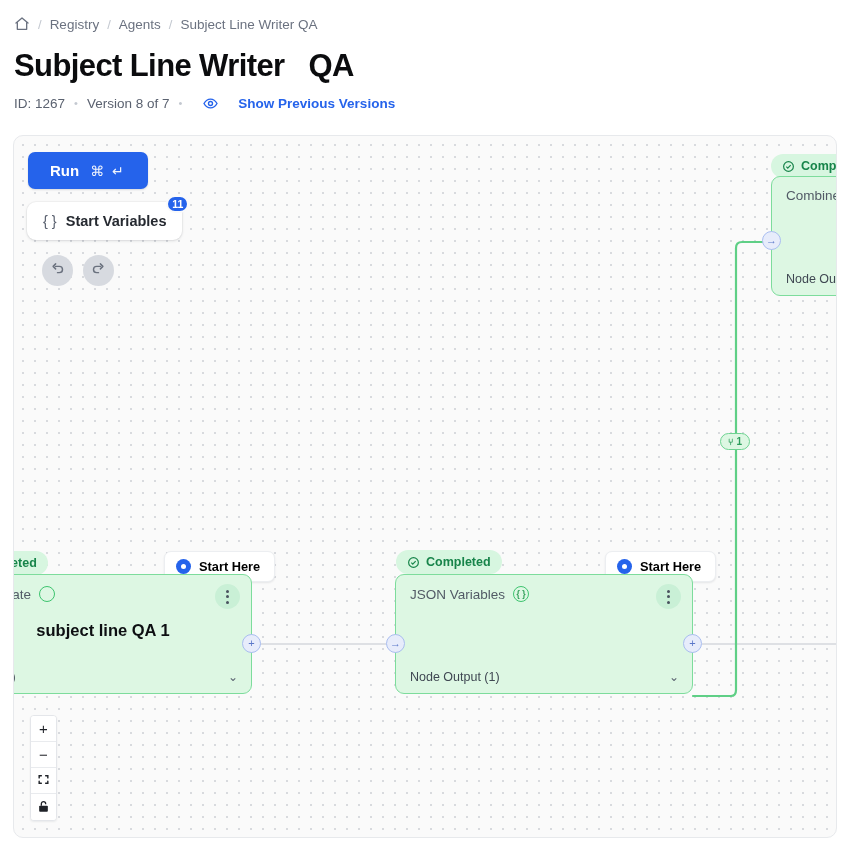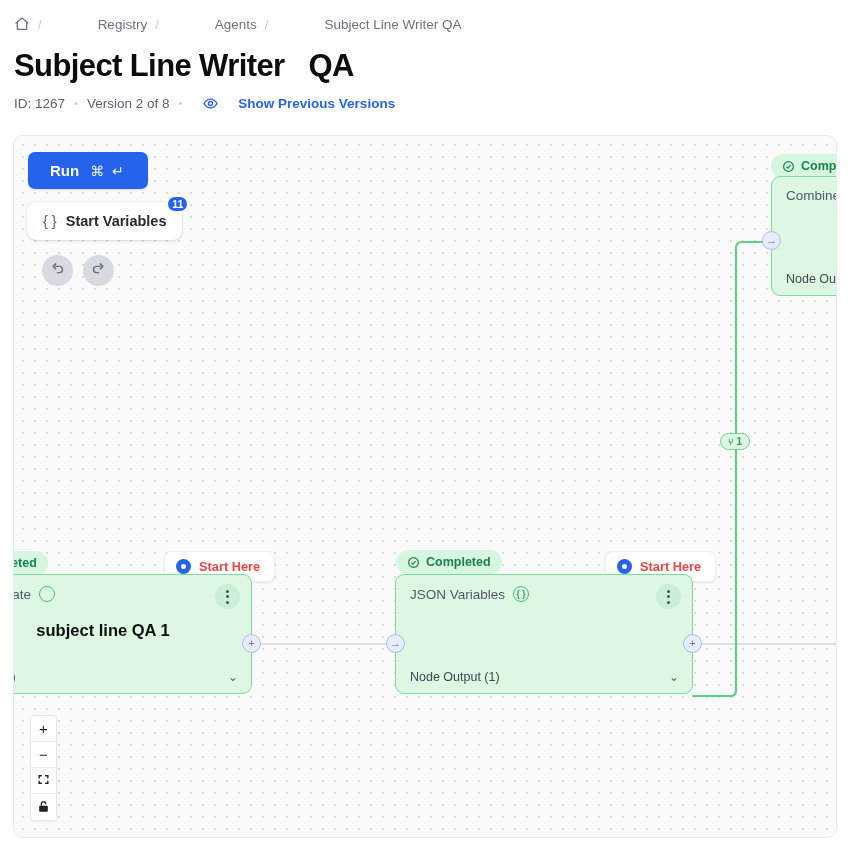--- a/index.html
+++ b/index.html
@@ -10,21 +10,21 @@
     overflow: hidden;
   }
 
   
   .page-header { padding: 14px 0 0 14px; }
 
   .breadcrumb {
     display: flex; align-items: center; gap: 8px;
     font-size: 13.5px; color: #6b7280; height: 20px;
   }
-  .breadcrumb .crumb { color: #6b7280; text-decoration: none; white-space: nowrap; margin-left: 48px; }
+  .breadcrumb .crumb { color: #6b7280; text-decoration: none; white-space: nowrap; }
   .breadcrumb .sep { color: #c3c8d0; font-size: 13px; }
   .home-icon { display: inline-flex; width: 16px; height: 16px; color: #6b7280; }
 
   .page-title {
     font-size: 31px; font-weight: bold; color: #0b0c0e;
     letter-spacing: -0.6px; margin-top: 15px; line-height: 1.1;
     white-space: pre;
   }
 
   .meta-row {
@@ -152,21 +152,21 @@
     background: #d7f6e0; color: #17844a;
     font-size: 12.5px; font-weight: bold;
     padding: 5px 11px; border-radius: 13px;
     white-space: nowrap;
   }
   .check-ic { width: 13px; height: 13px; display: inline-flex; }
 
   .start-here {
     position: absolute;
     display: inline-flex; align-items: flex-end; gap: 8px;
-    background: #fff; color: #ef4444;
+    background: #fff; color: #000000;
     font-size: 12.8px; font-weight: bold;
     padding: 7px 14px 7px 11px; border-radius: 7px;
     border: 1px solid #eceef1;
     box-shadow: 0 1px 2px rgba(16,24,40,.09);
     white-space: nowrap; cursor: pointer;
   }
   .play-ic {
     width: 15px; height: 15px; border-radius: 50%;
     background: #2563eb; display: inline-flex;
     align-items: center; justify-content: center; flex: none;
@@ -213,21 +213,21 @@
     <a class="crumb" href="#">Agents</a>
     <span class="sep">/</span>
     <span class="crumb">Subject Line Writer QA</span>
   </div>
 
   <h1 class="page-title">Subject Line Writer   QA</h1>
 
   <div class="meta-row">
     <span>ID: 1267</span>
     <span class="meta-dot">•</span>
-    <span>Version 2 of 8</span>
+    <span>Version 8 of 7</span>
     <span class="meta-dot">•</span>
     <a class="versions-link" href="#">
       <span class="eye-icon">
         <svg viewBox="0 0 24 24" fill="none" stroke="currentColor" stroke-width="2.2">
           <path d="M1.6 12S5.5 5 12 5s10.4 7 10.4 7-3.9 7-10.4 7S1.6 12 1.6 12z"></path>
           <circle cx="12" cy="12" r="3.2"></circle>
         </svg>
       </span>
       <span>Show Previous Versions</span>
     </a>

